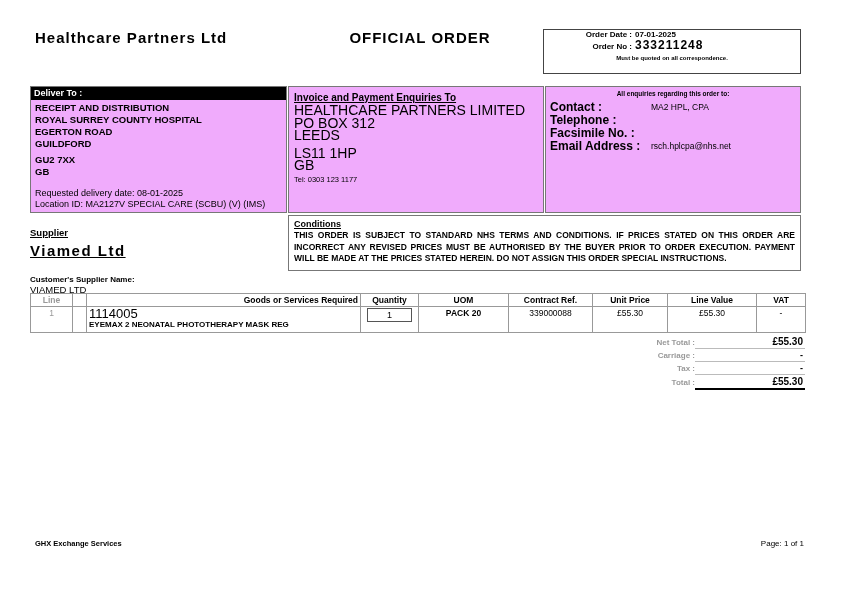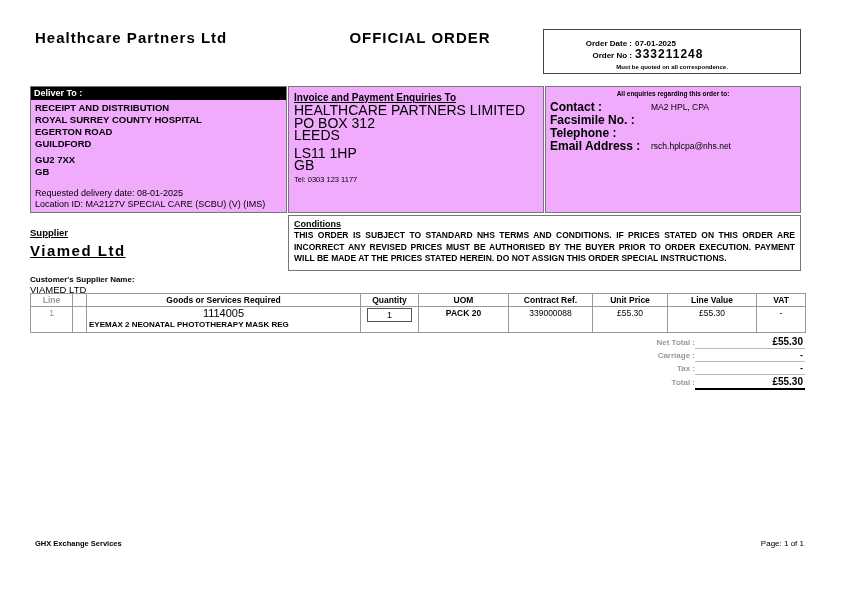--- a/index.html
+++ b/index.html
@@ -4,21 +4,21 @@
 <style>
   * { margin:0; padding:0; box-sizing:border-box; }
   html,body { background:#ffffff; }
   body { font-family:"Liberation Sans", sans-serif; color:#000; }
   .page { position:relative; width:842px; height:595px; background:#fff; overflow:hidden; }
 
   
   .company { position:absolute; left:35px; top:29px; font-size:15px; font-weight:bold; letter-spacing:1px; }
   .doc-title { position:absolute; left:280px; top:29px; width:280px; text-align:center; font-size:15px; font-weight:bold; letter-spacing:1px; }
 
-  .order-box { position:absolute; left:543px; top:29px; width:258px; height:45px; border:1px solid #444; padding-top:9px; }
+  .order-box { position:absolute; left:543px; top:29px; width:258px; height:45px; border:1px solid #444; padding-top:0; }
   .order-row { display:flex; align-items:baseline; line-height:10px; }
   .order-row .lbl { width:88px; text-align:right; font-size:8px; font-weight:bold; }
   .order-row .val { margin-left:3px; font-size:8px; font-weight:bold; }
   .order-row .val-big { margin-left:3px; font-size:12px; font-weight:bold; letter-spacing:1px; }
   .order-note { text-align:center; font-size:6px; font-weight:bold; margin-top:3px; }
 
   
   .addr-box { position:absolute; top:86px; height:127px; border:1px solid #777; background:#f0abfc; }
   .deliver-box { left:30px; width:257px; }
   .deliver-head { background:#000; color:#fff; font-size:9px; font-weight:bold; padding:1px 3px; height:13px; }
@@ -51,21 +51,21 @@
   .cond-title { font-size:9px; font-weight:bold; text-decoration:underline; line-height:12px; }
   .cond-text { font-size:8.5px; font-weight:bold; line-height:11.5px; text-align:justify; }
 
   
   .items { position:absolute; left:30px; top:293px; width:775px; border-collapse:collapse; table-layout:fixed; }
   .items th { border:1px solid #999; font-size:8.5px; font-weight:bold; height:13px; padding:0 2px; }
   .items th.gray { color:#999; }
   .items td { border-left:1px solid #999; border-right:1px solid #999; border-bottom:1px solid #999; vertical-align:top; padding:1px 2px; height:26px; font-size:8.5px; }
   .items .c { text-align:center; }
   .line-num { color:#999; font-size:8.5px; }
-  .item-code { font-size:11px; line-height:11px;text-align:center; }
+  .item-code { font-size:13px; line-height:11px; }
   .item-desc { font-size:8px; font-weight:bold; line-height:11px; }
   .qty-box { border:1px solid #555; text-align:center; font-size:9px; line-height:12px; margin:0 4px; }
   .cell-bold { font-weight:bold; }
 
   
   .totals { position:absolute; left:560px; top:336px; width:245px; }
   .tot-row { display:flex; align-items:baseline; margin-bottom:1px; }
   .tot-lbl { width:135px; text-align:right; font-size:8px; font-weight:bold; color:#9a9a9a; }
   .tot-val { width:110px; text-align:right; border-bottom:1px solid #bbb; padding:0 2px 1px 2px; font-size:10px; font-weight:bold; min-height:11px; }
   .tot-val.dash { font-size:9px; }
@@ -121,25 +121,25 @@
     <div class="inv-tel">Tel: 0303 123 1177</div>
   </div>
 
   <div class="addr-box enq-box">
     <div class="enq-title">All enquiries regarding this order to:</div>
     <div class="enq-row">
       <span class="lbl">Contact :</span>
       <span class="val">MA2 HPL, CPA</span>
     </div>
     <div class="enq-row">
+      <span class="lbl">Telephone :</span>
+      <span class="val"></span>
+    </div>
+    <div class="enq-row">
       <span class="lbl">Facsimile No. :</span>
-      <span class="val"></span>
-    </div>
-    <div class="enq-row">
-      <span class="lbl">Telephone :</span>
       <span class="val"></span>
     </div>
     <div class="enq-row">
       <span class="lbl">Email Address :</span>
       <span class="val">rsch.hplcpa@nhs.net</span>
     </div>
   </div>
 
   <div class="supplier-block">
     <div class="sup-title">Supplier</div>
@@ -162,21 +162,21 @@
       <col style="width:90px">
         <col style="width:84px">
         <col style="width:75px">
         <col style="width:89px">
         <col style="width:49px">
     </colgroup>
     <thead>
       <tr>
         <th class="gray">Line</th>
         <th></th>
-        <th style="text-align:center;">Goods or Services Required</th>
+        <th style="text-align:right;">Goods or Services Required</th>
         <th>Quantity</th>
         <th>UOM</th>
         <th>Contract Ref.</th>
         <th>Unit Price</th>
         <th>Line Value</th>
         <th>VAT</th>
       </tr>
     </thead>
     <tbody>
       <tr>

